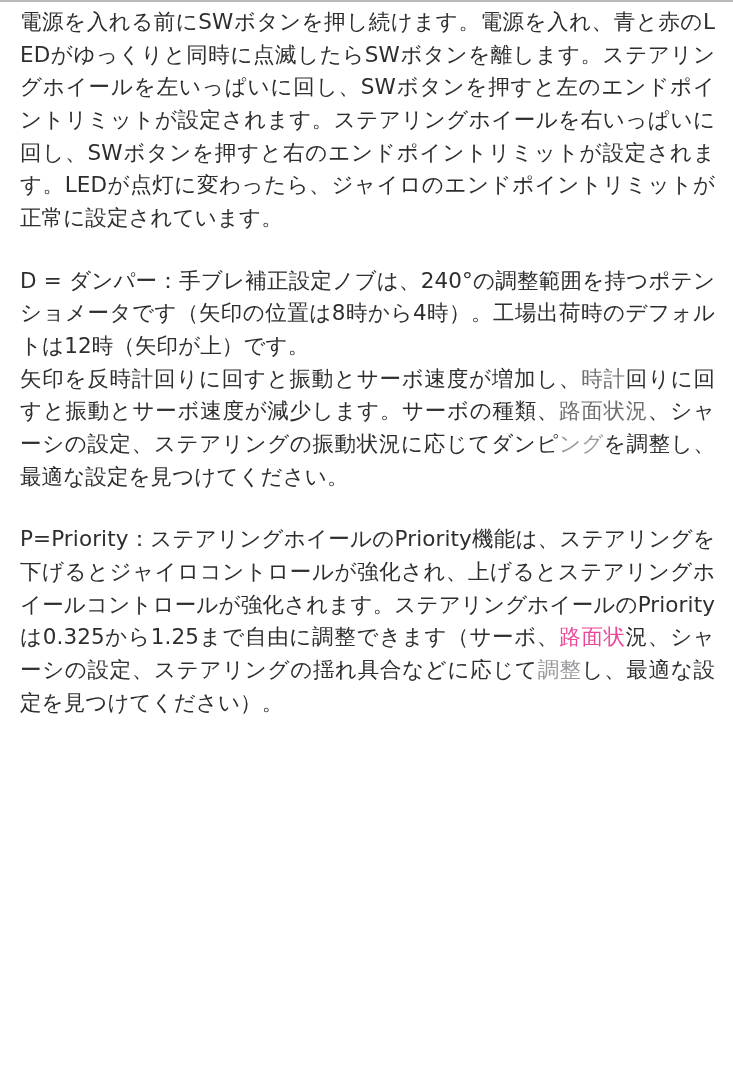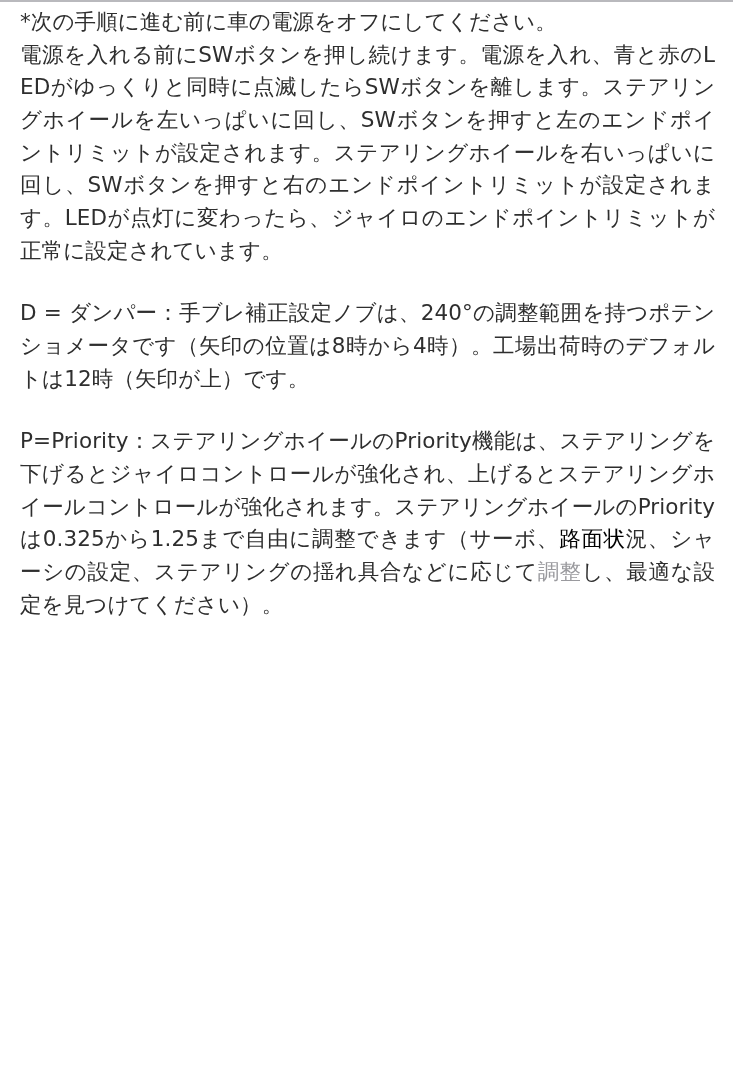--- a/index.html
+++ b/index.html
@@ -47,45 +47,45 @@
     text-indent: 0;
   }
   .spacer-lg {
     height: 30px;
   }
   
   .faded {
     color: #6f6f72;
   }
   .faded-2 {
-    color: #000000;
+    color: #ec4899;
   }
   .faint-ghost {
     color: #9a9a9e;
     letter-spacing: -0.2px;
   }
 </style>
 </head>
 <body>
 
 <div class="page">
 
   <div class="top-rule"></div>
 
   <div class="doc">
 
-    <p class="para first">*次の手順に進む前に車の電源をオフにしてください。</p>
 
     <p class="para">電源を入れる前にSWボタンを押し続けます。電源を入れ、青と赤のLEDがゆっくりと同時に点滅したらSWボタンを離します。ステアリングホイールを左いっぱいに回し、SWボタンを押すと左のエンドポイントリミットが設定されます。ステアリングホイールを右いっぱいに回し、SWボタンを押すと右のエンドポイントリミットが設定されます。LEDが点灯に変わったら、ジャイロのエンドポイントリミットが正常に設定されています。</p>
 
 
 
     <div class="spacer-lg"></div>
 
     <p class="para">D = ダンパー：手ブレ補正設定ノブは、240°の調整範囲を持つポテンショメータです（矢印の位置は8時から4時）。工場出荷時のデフォルトは12時（矢印が上）です。</p>
 
+    <p class="para"><span>矢印を反時計回りに回すと振動とサーボ速度が増加し、</span><span class="faded">時計</span><span>回りに回すと振動とサーボ速度が減少します。サーボの種類、</span><span class="faded">路面状況</span><span>、シャーシの設定、ステアリングの振動状況に応じてダンピ</span><span class="faint-ghost">ング</span><span>を調整し、最適な設定を見つけてください。</span></p>
 
     <div class="spacer-lg"></div>
 
     <p class="para"><span>P=Priority：ステアリングホイールのPriority機能は、ステアリングを下げるとジャイロコントロールが強化され、上げるとステアリングホイールコントロールが強化されます。ステアリングホイールのPriorityは0.325から1.25まで自由に調整できます（サーボ、</span><span class="faded-2">路面状</span><span>況、シャーシの設定、ステアリングの揺れ具合などに応じて</span><span class="faint-ghost">調整</span><span>し、最適な設定を見つけてください）。</span></p>
 
   </div>
 </div>
 
 </body></html>

